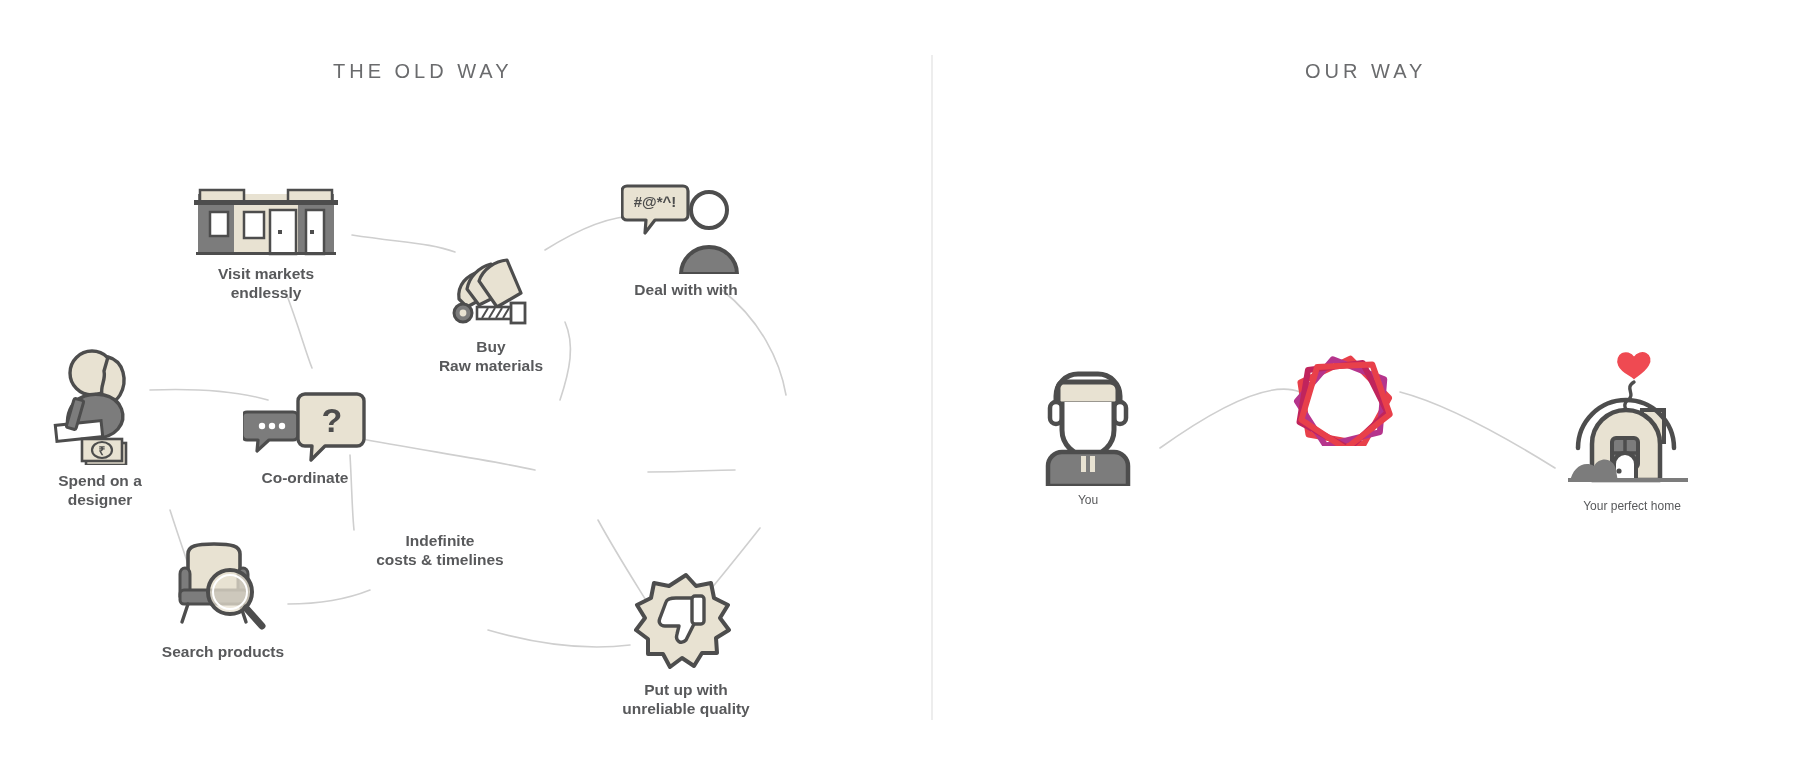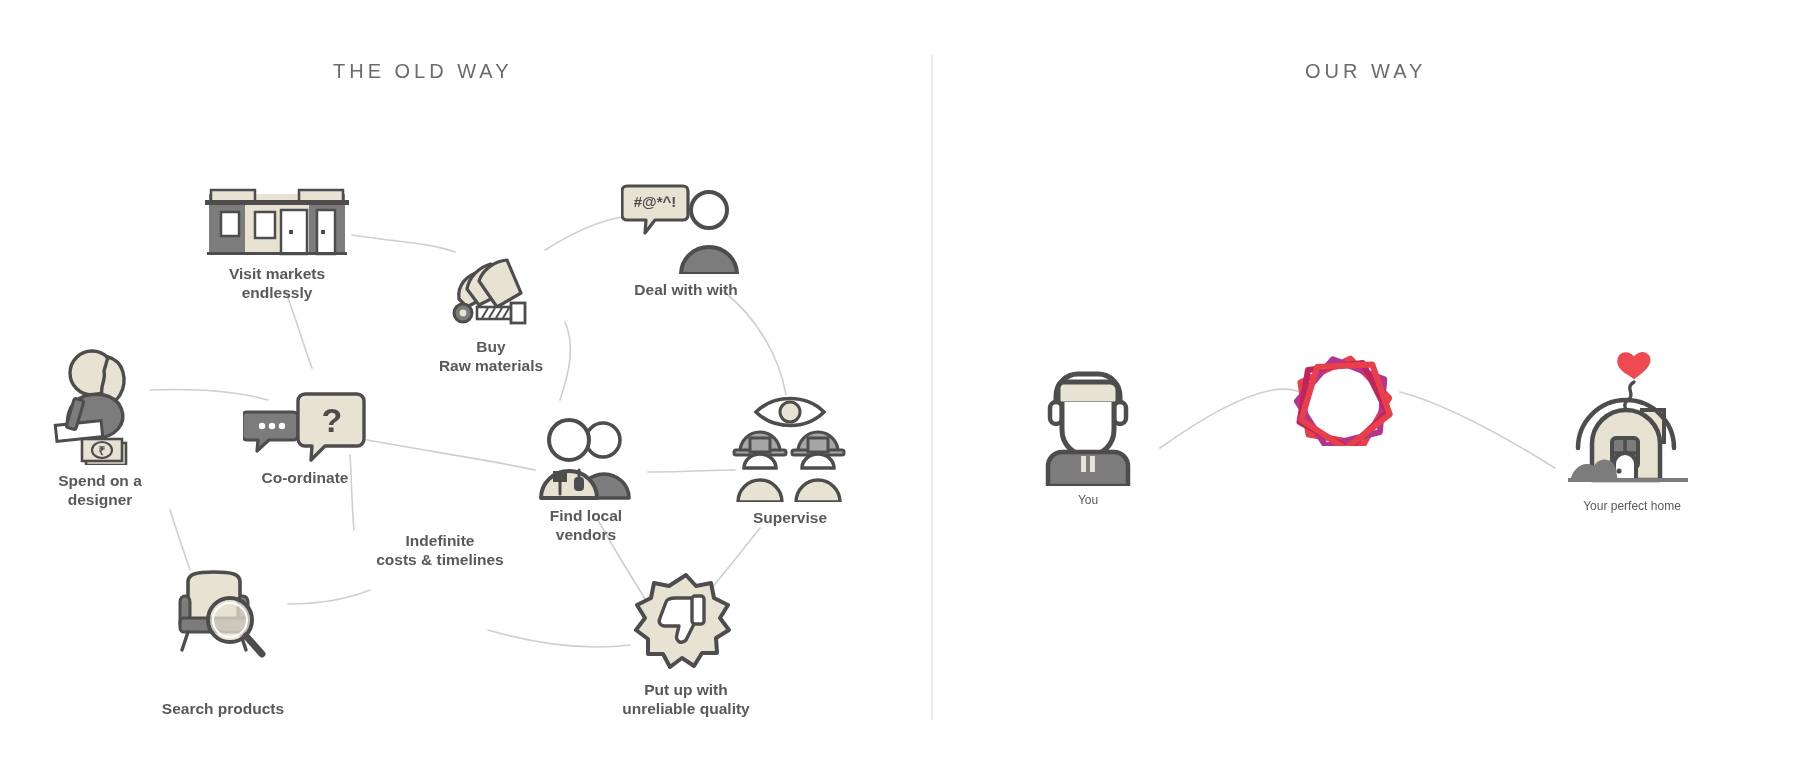--- a/index.html
+++ b/index.html
@@ -87,21 +87,21 @@
       <path d="M1160,448 C1230,398 1275,382 1300,392"></path>
       <path d="M1400,392 C1450,405 1510,440 1555,468"></path>
     </g>
   </svg>
 
   <div class="heading" id="heading-old">THE OLD WAY</div>
   <div class="heading" id="heading-new">OUR WAY</div>
 
   <div class="divider"></div>
 
-  <div class="node" style="left:277px;top:180px;">
+  <div class="node" style="left:266px;top:180px;">
     <div class="art">
       <svg width="152" height="78" viewBox="0 0 152 78">
         <rect x="8" y="14" width="136" height="60" fill="#7c7c7c"></rect>
         <rect x="44" y="14" width="64" height="60" fill="#e8e2d2"></rect>
         <rect x="10" y="10" width="44" height="12" fill="#e8e2d2" stroke="#4d4d4d" stroke-width="2.5"></rect>
         <rect x="98" y="10" width="44" height="12" fill="#e8e2d2" stroke="#4d4d4d" stroke-width="2.5"></rect>
         <rect x="4" y="20" width="144" height="5" fill="#4d4d4d"></rect>
         <rect x="20" y="32" width="18" height="24" fill="#ffffff" stroke="#4d4d4d" stroke-width="2.5"></rect>
         <rect x="54" y="32" width="20" height="26" fill="#ffffff" stroke="#4d4d4d" stroke-width="2.5"></rect>
         <rect x="80" y="30" width="26" height="44" fill="#ffffff" stroke="#4d4d4d" stroke-width="2.5"></rect>
@@ -180,64 +180,23 @@
             <circle cx="29" cy="36" r="3.2"></circle>
             <circle cx="39" cy="36" r="3.2"></circle>
           </g>
         <path d="M62,4 h52 a7,7 0 0 1 7,7 v38 a7,7 0 0 1 -7,7 h-32 l-14,14 l1,-14 h-7 a7,7 0 0 1 -7,-7 v-38 a7,7 0 0 1 7,-7 z" fill="#e8e2d2" stroke="#4d4d4d" stroke-width="3.4" stroke-linejoin="round"></path>
         <text x="89" y="42" font-family="'Liberation Sans',sans-serif" font-size="34" font-weight="700" fill="#4d4d4d" text-anchor="middle">?</text>
       </svg>
     </div>
     <div class="cap">Co-ordinate</div>
   </div>
 
-  <div class="node" style="left:586px;top:418px;">
-    <div class="art">
-      <svg width="102" height="82" viewBox="0 0 102 82">
-        <circle cx="68" cy="22" r="17" fill="#ffffff" stroke="#4d4d4d" stroke-width="3.6"></circle>
-        <path d="M44,80 a25,24 0 0 1 50,0 z" fill="#7c7c7c" stroke="#4d4d4d" stroke-width="3.6" stroke-linejoin="round"></path>
-        <circle cx="34" cy="22" r="20" fill="#ffffff" stroke="#4d4d4d" stroke-width="4"></circle>
-        <path d="M6,80 a28,27 0 0 1 56,0 z" fill="#e8e2d2" stroke="#4d4d4d" stroke-width="4" stroke-linejoin="round"></path>
-        <g stroke="#4d4d4d" stroke-width="3" stroke-linecap="round">
-          <rect x="19" y="54" width="12" height="9" fill="#4d4d4d" stroke-width="2"></rect>
-          <line x1="25" y1="63" x2="25" y2="76"></line>
-          <path d="M44,52 l0,10" stroke-width="3"></path>
-          <rect x="40" y="60" width="8" height="12" rx="3" fill="#4d4d4d" stroke-width="2"></rect>
-        </g>
-      </svg>
-    </div>
-    <div class="cap">Find local
-vendors</div>
-  </div>
-
-  <div class="node" style="left:790px;top:390px;">
-    <div class="art">
-      <svg width="120" height="112" viewBox="0 0 120 112">
-        <path d="M26,22 C44,4 76,4 94,22 C76,40 44,40 26,22 Z" fill="#ffffff" stroke="#4d4d4d" stroke-width="3.6"></path>
-        <circle cx="60" cy="22" r="10" fill="#e8e2d2" stroke="#4d4d4d" stroke-width="3"></circle>
-        <g>
-          <path d="M10,62 a20,20 0 0 1 40,0 z" fill="#a6a6a6" stroke="#4d4d4d" stroke-width="3.2"></path>
-          <rect x="4" y="60" width="52" height="5" rx="2" fill="#a6a6a6" stroke="#4d4d4d" stroke-width="3"></rect>
-          <path d="M20,48 h20 v14 h-20 z" fill="#a6a6a6" stroke="#4d4d4d" stroke-width="3"></path>
-          <path d="M14,78 a16,14 0 0 1 32,0 z" fill="#ffffff" stroke="#4d4d4d" stroke-width="3.4"></path>
-          <path d="M8,112 a22,22 0 0 1 44,0 z" fill="#e8e2d2" stroke="#4d4d4d" stroke-width="3.4"></path>
-        </g>
-        <g transform="translate(58,0)">
-          <path d="M10,62 a20,20 0 0 1 40,0 z" fill="#a6a6a6" stroke="#4d4d4d" stroke-width="3.2"></path>
-          <rect x="4" y="60" width="52" height="5" rx="2" fill="#a6a6a6" stroke="#4d4d4d" stroke-width="3"></rect>
-          <path d="M20,48 h20 v14 h-20 z" fill="#a6a6a6" stroke="#4d4d4d" stroke-width="3"></path>
-          <path d="M14,78 a16,14 0 0 1 32,0 z" fill="#ffffff" stroke="#4d4d4d" stroke-width="3.4"></path>
-          <path d="M8,112 a22,22 0 0 1 44,0 z" fill="#e8e2d2" stroke="#4d4d4d" stroke-width="3.4"></path>
-        </g>
-      </svg>
-    </div>
-    <div class="cap">Supervise</div>
-  </div>
-
-  <div class="node" style="left:223px;top:568px;gap:29px;">
+
+
+  <div class="node" style="left:223px;top:540px;">
     <div class="art">
       <svg width="110" height="96" viewBox="0 0 110 96">
         <path d="M20,14 C20,6 28,4 46,4 C64,4 72,6 72,14 L72,56 L20,56 Z" fill="#e8e2d2" stroke="#4d4d4d" stroke-width="3.6" stroke-linejoin="round"></path>
         <path d="M12,34 c0,-8 10,-8 10,0 v22 h-10 z" fill="#7c7c7c" stroke="#4d4d4d" stroke-width="3"></path>
         <path d="M70,34 c0,-8 10,-8 10,0 v22 h-10 z" fill="#7c7c7c" stroke="#4d4d4d" stroke-width="3"></path>
         <rect x="12" y="50" width="68" height="14" rx="4" fill="#7c7c7c" stroke="#4d4d4d" stroke-width="3"></rect>
         <g stroke="#4d4d4d" stroke-width="3.4" stroke-linecap="round">
           <line x1="20" y1="64" x2="14" y2="82"></line>
             <line x1="72" y1="64" x2="78" y2="82"></line>
         </g>

